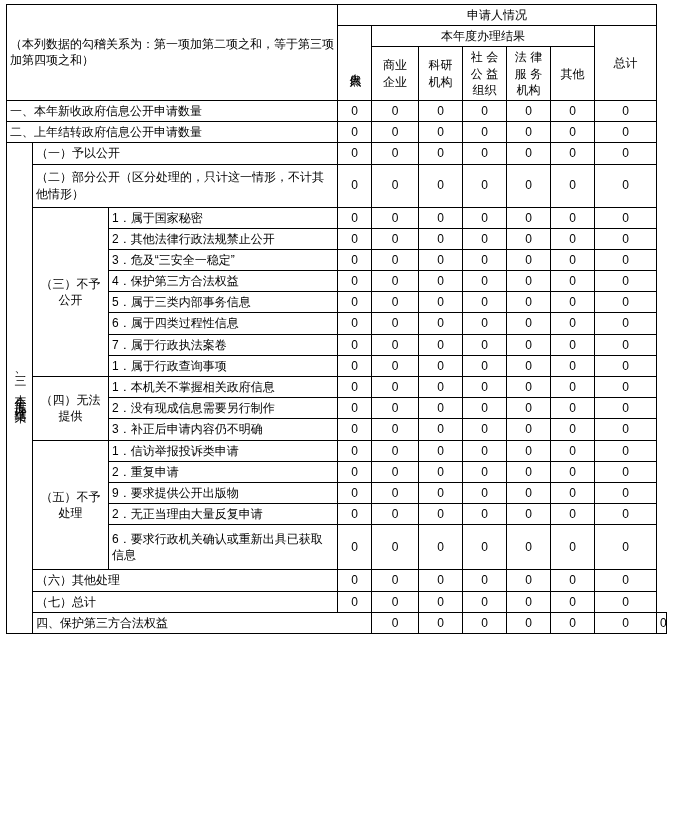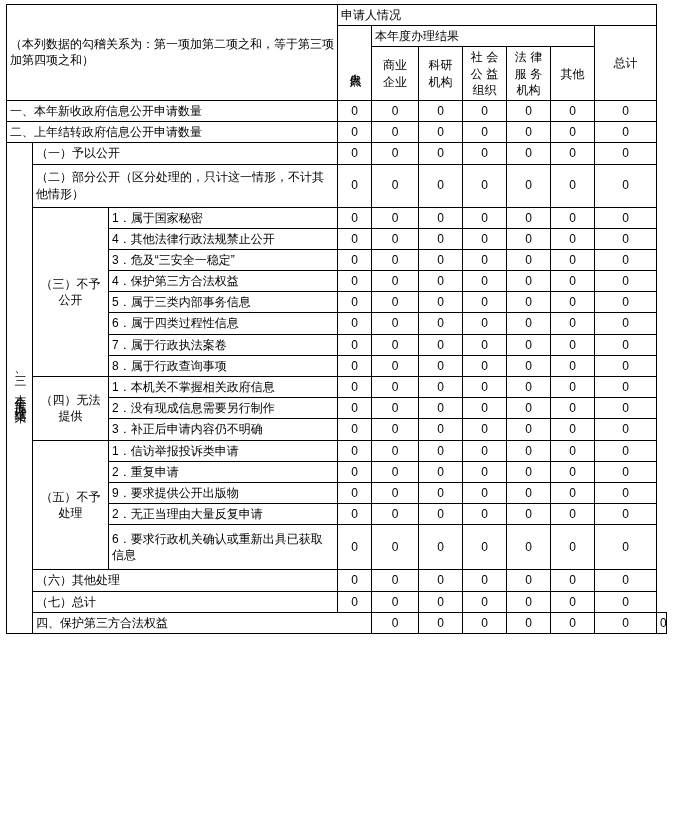--- a/index.html
+++ b/index.html
@@ -2,21 +2,21 @@
 <html><head>
 <meta charset="utf-8">
 <style>
   html,body{margin:0;padding:0;background:#fff;}
   body{font-family:"Liberation Sans","DejaVu Sans",sans-serif;color:#000;}
   .page{width:673px;height:817px;position:relative;overflow:hidden;}
   table.gov{border-collapse:collapse;table-layout:fixed;width:661px;margin:4px 0 0 6px;}
   table.gov td{border:1px solid #000;font-size:12px;line-height:1.35;padding:2px 3px;vertical-align:middle;}
   .ctr{text-align:center;}
   .num{text-align:center;font-size:12px;}
-  .hdr-main{text-align:left;font-size:13px;}
+  .hdr-main{text-align:center;font-size:13px;}
   .vert{writing-mode:vertical-rl;text-orientation:upright;letter-spacing:1px;text-align:center;line-height:1.15;}
   .note{font-size:12.5px;line-height:1.7;padding:6px 8px;}
   .lvl1{font-size:12.5px;padding-left:6px;margin-left:33px;}
   .lvl2{font-size:12px;text-align:center;margin-left:13px;}
   .lvl3{font-size:12px;padding-left:4px;}
   .sub-two{line-height:1.45;}
   .spread{letter-spacing:3px;}
 </style>
 </head>
 <body>
@@ -110,21 +110,21 @@
     <td class="lvl3">1．属于国家秘密</td>
     <td class="num">0</td>
     <td class="num">0</td>
     <td class="num">0</td>
     <td class="num">0</td>
     <td class="num">0</td>
     <td class="num">0</td>
     <td class="num">0</td>
   </tr>
   <tr>
-    <td class="lvl3">4．其他法律行政法规禁止公开</td>
+    <td class="lvl3">2．其他法律行政法规禁止公开</td>
     <td class="num">0</td>
     <td class="num">0</td>
     <td class="num">0</td>
     <td class="num">0</td>
     <td class="num">0</td>
     <td class="num">0</td>
     <td class="num">0</td>
   </tr>
   <tr>
     <td class="lvl3">3．危及“三安全一稳定”</td>
@@ -170,21 +170,21 @@
     <td class="lvl3">7．属于行政执法案卷</td>
     <td class="num">0</td>
     <td class="num">0</td>
     <td class="num">0</td>
     <td class="num">0</td>
     <td class="num">0</td>
     <td class="num">0</td>
     <td class="num">0</td>
   </tr>
   <tr>
-    <td class="lvl3">8．属于行政查询事项</td>
+    <td class="lvl3">1．属于行政查询事项</td>
     <td class="num">0</td>
     <td class="num">0</td>
     <td class="num">0</td>
     <td class="num">0</td>
     <td class="num">0</td>
     <td class="num">0</td>
     <td class="num">0</td>
   </tr>
 
   <tr>

